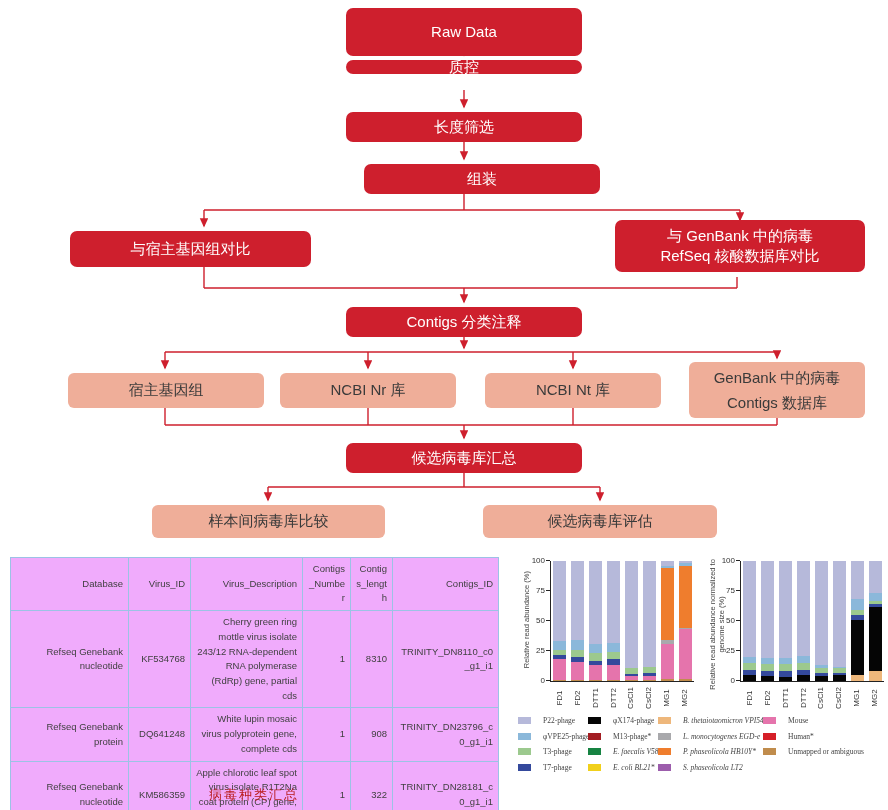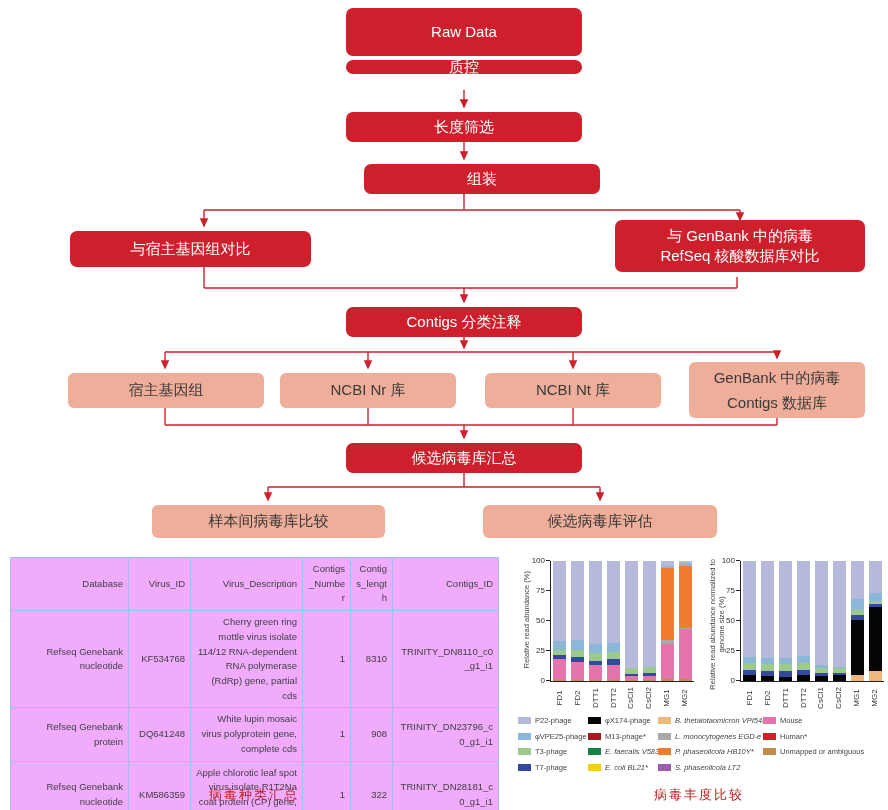--- a/index.html
+++ b/index.html
@@ -36,21 +36,21 @@
   .ytick{position:absolute;width:20px;text-align:right;font-size:8px;color:#333;}
   .ytickline{position:absolute;width:4px;height:1px;background:#222;}
   .bar{display:flex;flex-direction:column-reverse;width:13px;}
   .seg{width:100%;}
   .xlabels{position:absolute;left:40px;top:130px;width:143px;display:flex;height:34px;}
   .xslot{flex:1;position:relative;}
   .xslot span{position:absolute;left:50%;top:15px;transform:translate(-50%,-50%) rotate(-90deg);
               white-space:nowrap;font-size:8px;color:#333;}
   .legend{position:absolute;top:163px;left:0;width:378px;height:62px;}
   .lcol{position:absolute;top:0;display:flex;flex-direction:column;gap:6.5px;}
-  .litem{display:flex;align-items:center;gap:4px;}
+  .litem{display:flex;align-items:center;gap:12px;font-family:Liberation Serif, serif;}
   .lswatch{width:13px;height:7px;flex:0 0 13px;}
   .llabel{font-size:7.5px;color:#444;white-space:nowrap;}
   .llabel.it{font-style:italic;}
 </style>
 </head>
 <body>
 
 <div class="page">
 
   <svg class="connectors" width="888" height="550" viewBox="0 0 888 550">
@@ -156,21 +156,21 @@
             <th>Virus_Description</th>
             <th>Contigs_Number</th>
             <th>Contigs_length</th>
             <th>Contigs_ID</th>
           </tr>
         </thead>
       <tbody id="vt-body">
           <tr>
             <td>Refseq Genebank nucleotide</td>
             <td>KF534768</td>
-            <td>Cherry green ring mottle virus isolate 114/12 RNA-dependent RNA polymerase (RdRp) gene, partial cds</td>
+            <td>Cherry green ring mottle virus isolate 243/12 RNA-dependent RNA polymerase (RdRp) gene, partial cds</td>
             <td>1</td>
             <td>8310</td>
             <td>TRINITY_DN8110_c0_g1_i1</td>
           </tr>
           <tr>
             <td>Refseq Genebank protein</td>
             <td>DQ641248</td>
             <td>White lupin mosaic virus polyprotein gene, complete cds</td>
             <td>1</td>
             <td>908</td>
@@ -456,15 +456,14 @@
             <span class="lswatch" style="background: rgb(213, 31, 40);"></span>
             <span class="llabel">Human*</span>
           </div>
           <div class="litem">
             <span class="lswatch" style="background: rgb(192, 140, 76);"></span>
             <span class="llabel">Unmapped or ambiguous</span>
           </div>
         </div>
       </div>
   </div>
-  <div class="caption caption-right">病毒丰度比较</div>
 
 </div>
 
 </body></html>

